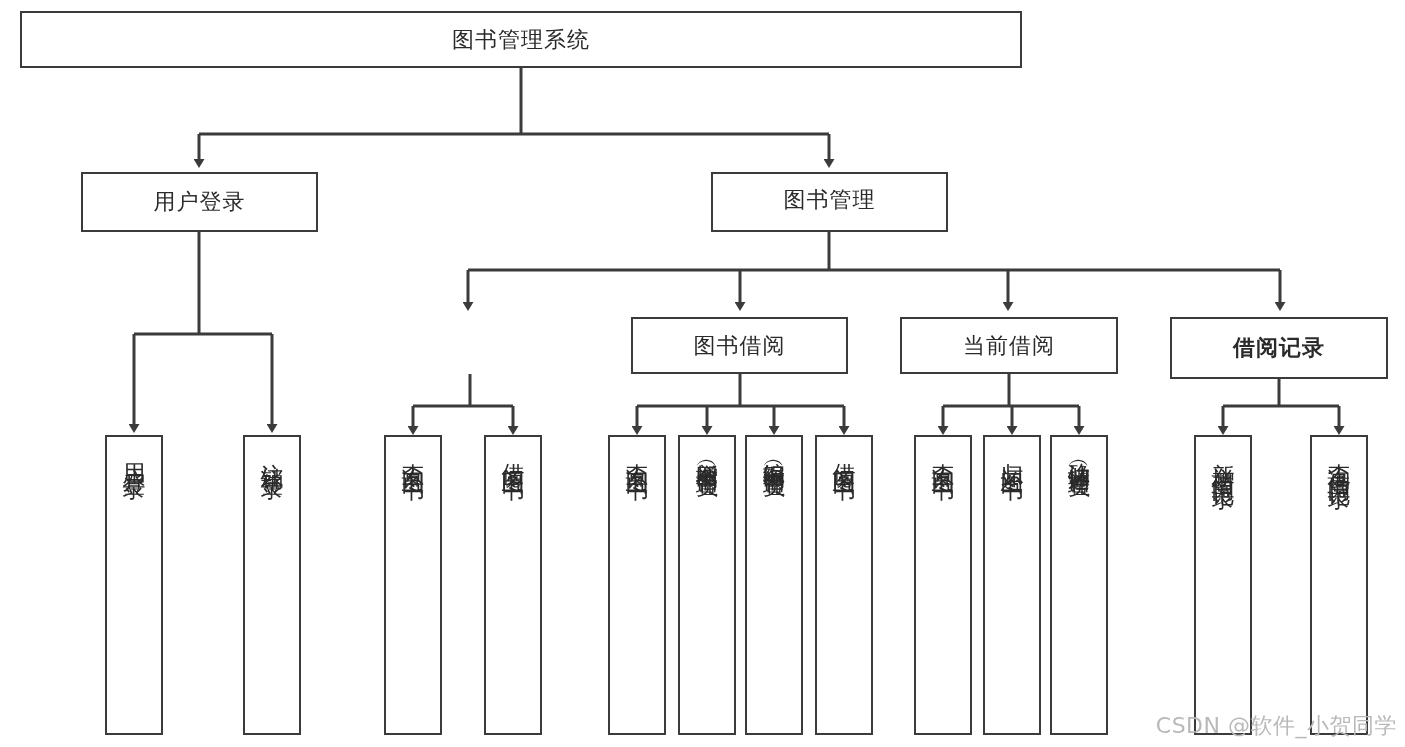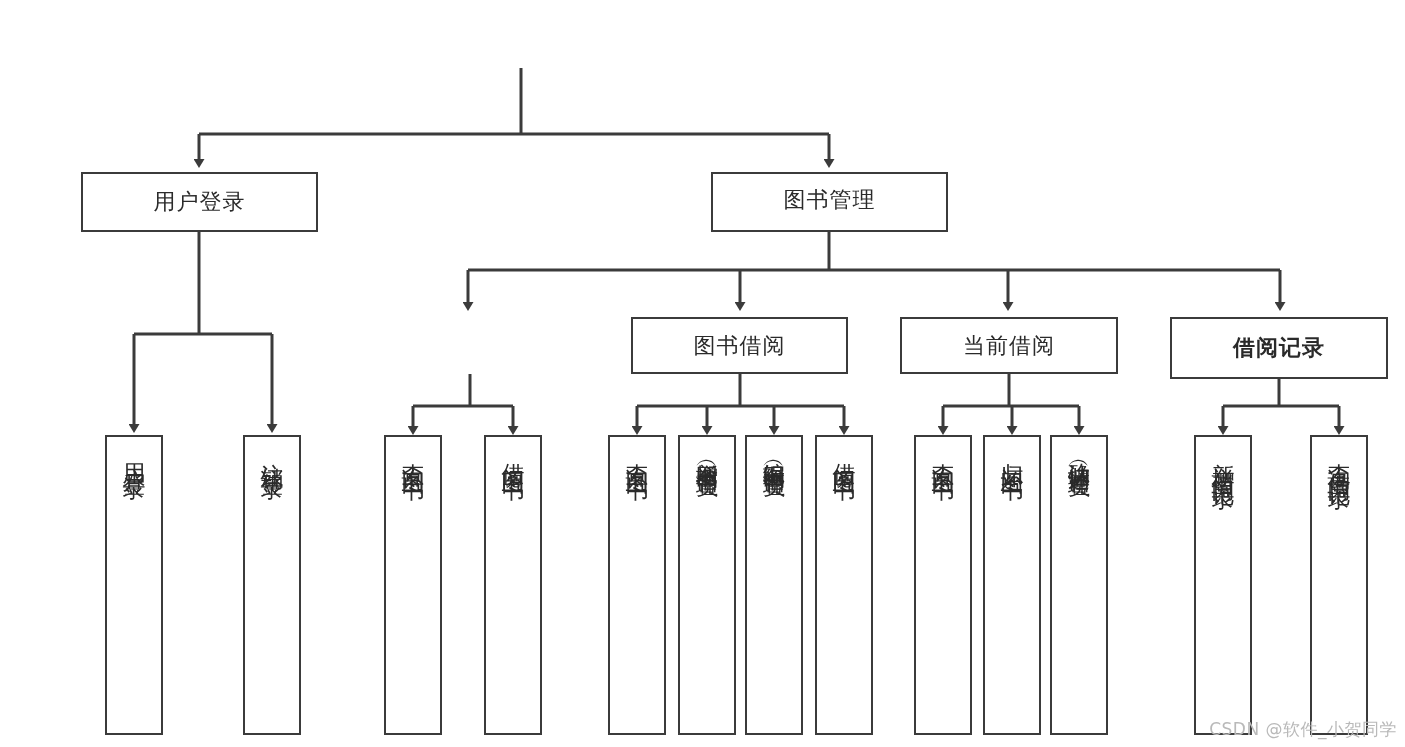--- a/index.html
+++ b/index.html
@@ -63,21 +63,21 @@
     white-space: nowrap;
   }
   .node.vert.long .label {
     font-size: 22px;
     letter-spacing: 2px;
   }
   .watermark {
     position: absolute;
     right: 8px;
     bottom: 6px;
-    font-size: 17px;
+    font-size: 22px;
     color: #b9b9b9;
     z-index: 5;
     white-space: nowrap;
     letter-spacing: 0.5px;
   }
 </style>
 </head>
 <body>
 
 <div id="canvas">
@@ -125,20 +125,23 @@
       <path d="M1012,406 L1012,427" marker-end="url(#arrow)"></path>
       <path d="M1079,406 L1079,427" marker-end="url(#arrow)"></path>
 
       <path d="M1279,374 L1279,406"></path>
       <path d="M1223,406 L1339,406"></path>
       <path d="M1223,406 L1223,427" marker-end="url(#arrow)"></path>
       <path d="M1339,406 L1339,427" marker-end="url(#arrow)"></path>
     </g>
   </svg>
 
+  <div class="node horiz" style="left:20px; top:11px; width:1002px; height:57px;">
+    <span class="label">图书管理系统</span>
+  </div>
 
   <div class="node horiz" style="left:81px; top:172px; width:237px; height:60px;">
     <span class="label">用户登录</span>
   </div>
   <div class="node horiz" style="left:711px; top:172px; width:237px; height:60px;font-family:Liberation Mono, monospace;">
     <span class="label">图书管理</span>
   </div>
 
   <div class="node horiz" style="left:631px; top:317px; width:217px; height:57px;">
     <span class="label">图书借阅</span>

